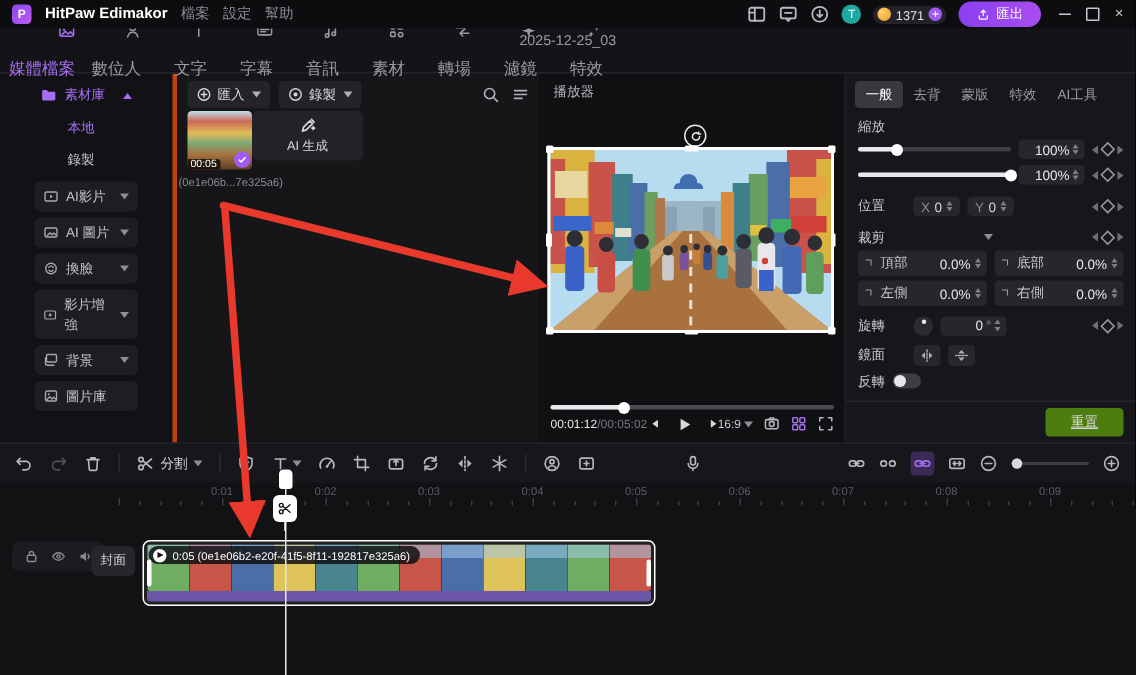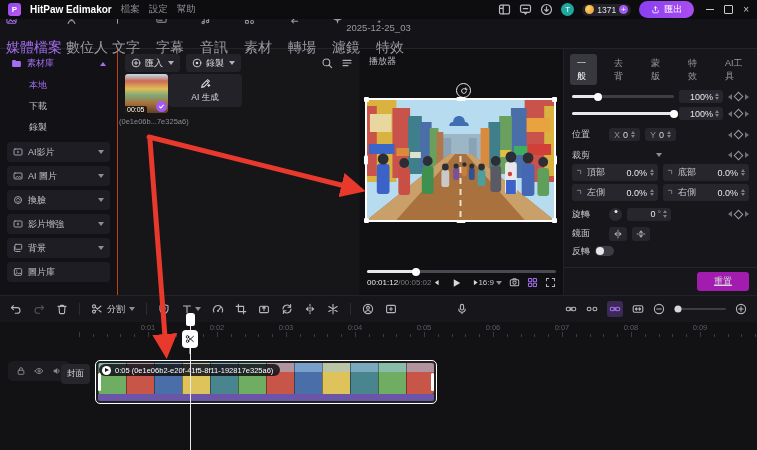--- a/index.html
+++ b/index.html
@@ -29,27 +29,27 @@
             line-height:9px;text-align:center;}
   .exportbtn{display:flex;align-items:center;gap:4px;background:linear-gradient(90deg,#8a3ff0,#a94df0);
              color:#fff;border-radius:9px;padding:2px 12px;font-size:9px;}
   .winbtns{display:flex;align-items:center;gap:10px;margin-left:4px;color:#c8c8ce;}
   .wmin{width:8px;height:1px;background:#c8c8ce;}
   .wmax{width:7px;height:7px;border:1px solid #c8c8ce;border-radius:1px;}
   .wclose{font-size:10px;line-height:10px;}
   
   .ribbon{position:absolute;top:19px;left:0;right:0;height:29px;background:#141418;
           border-bottom:1px solid #232329;display:flex;align-items:center;padding-left:4px;z-index:4;}
-  .rtab{display:flex;flex-direction:column;align-items:flex-start;justify-content:center;gap:15px;
-        min-width:40px;padding:0 2px;color:#9a9aa2;font-size:14px;line-height:1;}
+  .rtab{display:flex;flex-direction:column;align-items:flex-end;justify-content:center;gap:15px;
+        min-width:40px;padding:0 2px;color:#9a9aa2;font-size:11px;line-height:1;}
   .rtab .ic{width:11px;height:11px;}
   .rtab.active{color:#a56ef2;}
   
   .sidebar{position:absolute;top:49px;left:0;width:118px;bottom:155px;background:#121216;
-           border-right:1px solid #c2410c;padding:6px 7px;box-sizing:border-box;font-size:9px;overflow:hidden;}
+           border-right:3px solid #c2410c;padding:6px 23px;box-sizing:border-box;font-size:9px;overflow:hidden;}
   .side-head{display:flex;align-items:center;gap:5px;color:#a56ef2;padding:2px 4px;margin-bottom:3px;}
   .side-head .ic{width:11px;height:11px;color:#a56ef2;}
   .cup{width:0;height:0;border:3px solid transparent;border-bottom:4px solid #a56ef2;margin-left:auto;margin-bottom:2px;}
   .side-item{padding:4px 0 4px 22px;color:#c2c2c8;}
   .side-item.active{color:#a56ef2;}
   .side-pill{display:flex;align-items:center;gap:5px;background:#1d1d23;border-radius:4px;
              padding:3.5px 6px;margin:4px 0;color:#c2c2c8;}
   .side-pill .ic{width:10px;height:10px;color:#a8a8b0;}
   .cdown{width:0;height:0;border:3px solid transparent;border-top:4px solid #8e8e97;margin-left:auto;margin-top:3px;}
   
@@ -103,21 +103,21 @@
   .ratio{font-size:8px;color:#c8c8ce;display:flex;align-items:center;gap:2px;}
   .gridic{color:#a56ef2;}
   
   .props{position:absolute;top:49px;left:564px;right:0;bottom:155px;background:#17171b;
          font-size:9px;display:flex;flex-direction:column;}
   .ptabs{display:flex;background:#121216;height:21px;align-items:stretch;}
   .ptab{flex:1;display:flex;align-items:center;justify-content:center;color:#9a9aa2;position:relative;}
   .ptab.active{background:#1f1f24;color:#fff;}
   .ptab.active::after{content:"";position:absolute;bottom:1px;left:50%;transform:translateX(-50%);
                       width:16px;height:2px;border-radius:2px;background:#a05cf0;}
-  .stabs{display:flex;align-items:center;gap:10px;padding:5px 6px 3px 6px;}
+  .stabs{display:flex;align-items:center;gap:0;padding:5px 6px 3px 6px;}
   .stab{padding:2.5px 7px;border-radius:3px;color:#9a9aa2;}
   .stab.active{background:#38383f;color:#fff;}
   .plabel{color:#c8c8ce;}
   .lblrow{height:14px;display:flex;align-items:center;padding:0 8px;margin-top:2px;}
   .ctlrow{height:17px;display:flex;align-items:center;gap:5px;padding:0 8px;}
   .slider{flex:1;height:2.5px;border-radius:2px;background:#3d3d44;position:relative;}
   .slider .fill{position:absolute;left:0;top:0;bottom:0;background:#e8e8ec;border-radius:2px;}
   .slider .knob{position:absolute;top:50%;transform:translate(-50%,-50%);width:8px;height:8px;
                 border-radius:50%;background:#fff;}
   .valbox{display:flex;align-items:center;gap:2px;background:#26262c;border-radius:3px;
@@ -139,21 +139,21 @@
   .cropcell .cval{margin-left:auto;color:#e8e8ec;}
   .dial{width:13px;height:13px;border-radius:50%;background:#2a2a30;position:relative;}
   .dial::after{content:"";position:absolute;left:50%;top:2px;transform:translateX(-50%);
                width:3px;height:3px;border-radius:50%;background:#e8e8ec;}
   .mirbtn{width:18px;height:14px;background:#26262c;border-radius:3px;display:flex;
           align-items:center;justify-content:center;color:#b0b0b8;}
   .mirbtn .ic{width:10px;height:10px;}
   .toggle{width:19px;height:10px;border-radius:6px;background:#3c3c44;position:relative;}
   .toggle::after{content:"";position:absolute;left:1px;top:1px;width:8px;height:8px;border-radius:50%;background:#e8e8ea;}
   .pfoot{margin-top:auto;border-top:1px solid #26262a;padding:4px 8px;display:flex;justify-content:flex-end;}
-  .resetbtn{background:#a21caf;border-radius:3px;padding:3px 17px;color:#d8d8dc;text-decoration:underline;}
+  .resetbtn{background:#4d7c0f;border-radius:3px;padding:3px 17px;color:#d8d8dc;text-decoration:underline;}
   
   .tltb{position:absolute;top:295px;left:0;right:0;height:26px;background:#17171b;
         border-top:1px solid #222228;display:flex;align-items:center;gap:11px;padding:0 10px;z-index:3;}
   .tltb .ic{width:12px;height:12px;color:#b6b6bd;}
   .tdiv{width:1px;height:12px;background:#2c2c32;}
   .splitgrp{display:flex;align-items:center;gap:4px;color:#d8d8dc;font-size:9px;}
   .tgrp{display:flex;align-items:center;gap:2px;}
   .micabs{position:absolute;left:456px;top:0;height:26px;display:flex;align-items:center;}
   .tl-right{margin-left:auto;display:flex;align-items:center;gap:9px;}
   .linkactive{background:#3a2a55;border-radius:3px;padding:2px;color:#a56ef2 !important;}
@@ -345,21 +345,20 @@
       <span class="ic">
           <svg viewBox="0 0 12 12">
             <path d="M1.2 3.2c0-.6.4-1 1-1h2.4l1 1.2h4.2c.6 0 1 .4 1 1v4.4c0 .6-.4 1-1 1H2.2c-.6 0-1-.4-1-1z" fill="currentColor" stroke="none"></path>
           </svg>
         </span>
       <span>素材庫</span>
       <span class="cup"></span>
     </div>
     <div id="side-items">
         <div class="side-item active">本地</div>
-        <div class="side-item">下載</div>
         <div class="side-item">錄製</div>
       </div>
     <div id="side-groups">
         <div class="side-pill">
           <span class="ic">
             <svg viewBox="0 0 12 12">
               <rect x="1.2" y="2.4" width="9.6" height="7.2" rx="1.2"></rect>
               <path d="M5.2 4.6l2.4 1.4-2.4 1.4z" fill="currentColor" stroke="none"></path>
             </svg>
           </span>
@@ -616,20 +615,23 @@
 
   <div class="props">
     <div class="stabs" id="prop-subtabs">
         <div class="stab active">一般</div>
         <div class="stab">去背</div>
         <div class="stab">蒙版</div>
         <div class="stab">特效</div>
         <div class="stab">AI工具</div>
       </div>
 
+    <div class="lblrow">
+        <span class="plabel">縮放</span>
+      </div>
     <div class="ctlrow">
       <span class="slider">
           <span class="fill" style="width: 25%;"></span>
           <span class="knob" style="left: 25%;"></span>
         </span>
       <span class="valbox">
           <span>100%</span>
           <span class="spin">
             <i class="up"></i>
             <i class="dn"></i>

